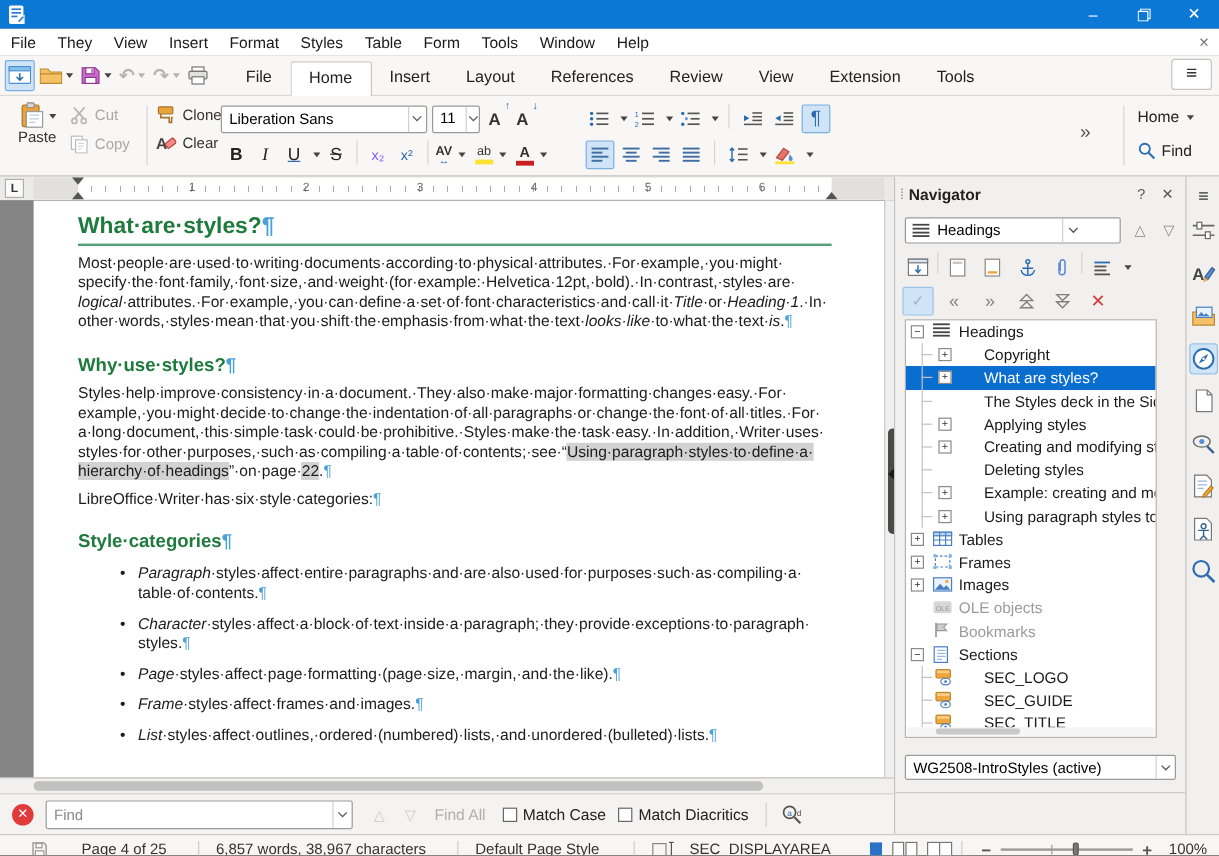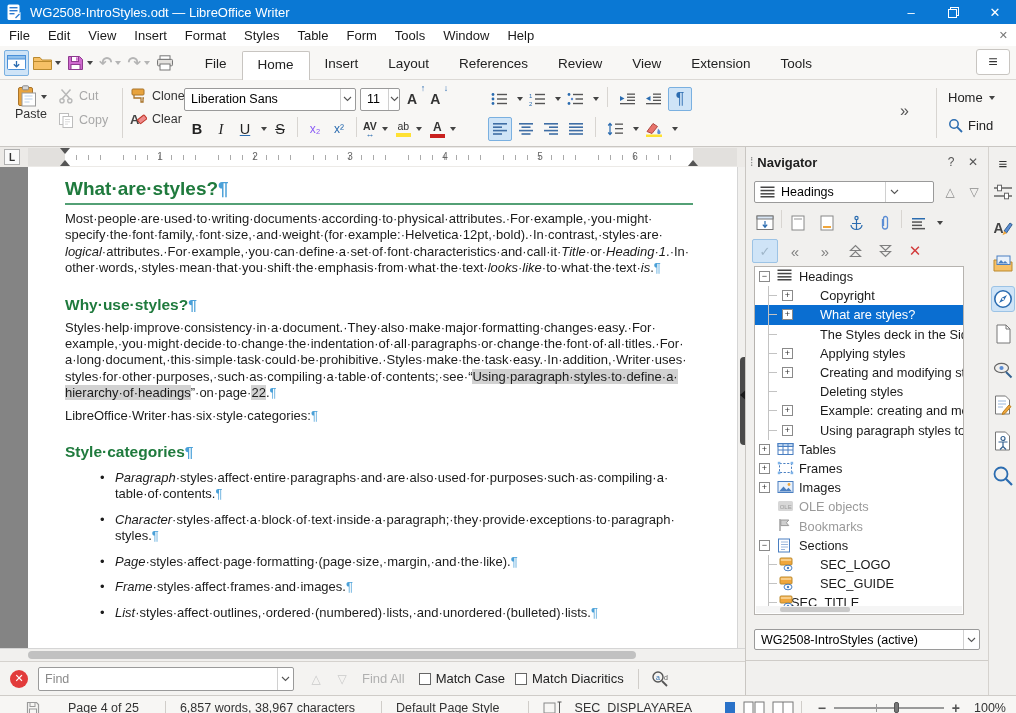--- a/index.html
+++ b/index.html
@@ -153,39 +153,38 @@
     <span class="ic appicon">
         <svg width="16" height="17" viewBox="0 0 16 17">
           <rect x="1.5" y="0.5" width="12" height="15.5" rx="1.5" fill="#fff"></rect>
           <rect x="3.5" y="3" width="8" height="1.4" fill="#2b79d0"></rect>
           <rect x="3.5" y="6" width="8" height="1.4" fill="#2b79d0"></rect>
           <rect x="3.5" y="9" width="5" height="1.4" fill="#2b79d0"></rect>
           <path d="M8.5 12.5 l6-4.5 v8 h-6 z" fill="#fff"></path>
           <path d="M9.5 14 l4-4" stroke="#2b79d0" stroke-width="1.3"></path>
         </svg>
       </span>
-    <span class="title">WG2508-IntroStyles.odt — LibreOffice Writer</span>
     <div class="winbtns">
       <span class="winbtn">–</span>
       <span class="winbtn">
           <span class="ic">
             <svg width="11" height="11" viewBox="0 0 11 11">
               <rect x="2.5" y="0.5" width="8" height="8" fill="none" stroke="#fff"></rect>
               <rect x="0.5" y="2.5" width="8" height="8" fill="#0a78d4" stroke="#fff"></rect>
             </svg>
           </span>
         </span>
       <span class="winbtn">✕</span>
     </div>
   </div>
 
   <div class="menubar">
     <div style="display:flex" id="menu-items">
         <span class="menu-item">File</span>
-        <span class="menu-item">Edit</span>
+        <span class="menu-item">They</span>
         <span class="menu-item">View</span>
         <span class="menu-item">Insert</span>
         <span class="menu-item">Format</span>
         <span class="menu-item">Styles</span>
         <span class="menu-item">Table</span>
         <span class="menu-item">Form</span>
         <span class="menu-item">Tools</span>
         <span class="menu-item">Window</span>
         <span class="menu-item">Help</span>
       </div>
@@ -794,21 +793,21 @@
         </div>
         <div class="trow child">
           <span class="ticon ic" style="left: 24px;">
             <svg width="17" height="15" viewBox="0 0 17 15">
               <rect x="1" y="1" width="12" height="7" rx="1" fill="#f0a63c" stroke="#bb8a2e"></rect>
               <rect x="1.8" y="1.8" width="10.4" height="2.2" fill="#f8cd88"></rect>
               <ellipse cx="9" cy="11" rx="4" ry="2.8" fill="#fff" stroke="#4a7fc1"></ellipse>
               <circle cx="9" cy="11" r="1.2" fill="#4a7fc1"></circle>
             </svg>
           </span>
-          <span class="lbl" style="margin-left: 36px;">SEC_TITLE</span>
+          <span class="lbl" style="margin-left: 65px;">SEC_TITLE</span>
         </div>
         <div class="treehscroll">
           <div class="treehthumb"></div>
         </div>
     </div>
     <div class="doccombo">
       <span class="combo">
         <input value="WG2508-IntroStyles (active)" style="">
         <span class="cbtn">
             <svg width="9" height="6" viewBox="0 0 9 6">

